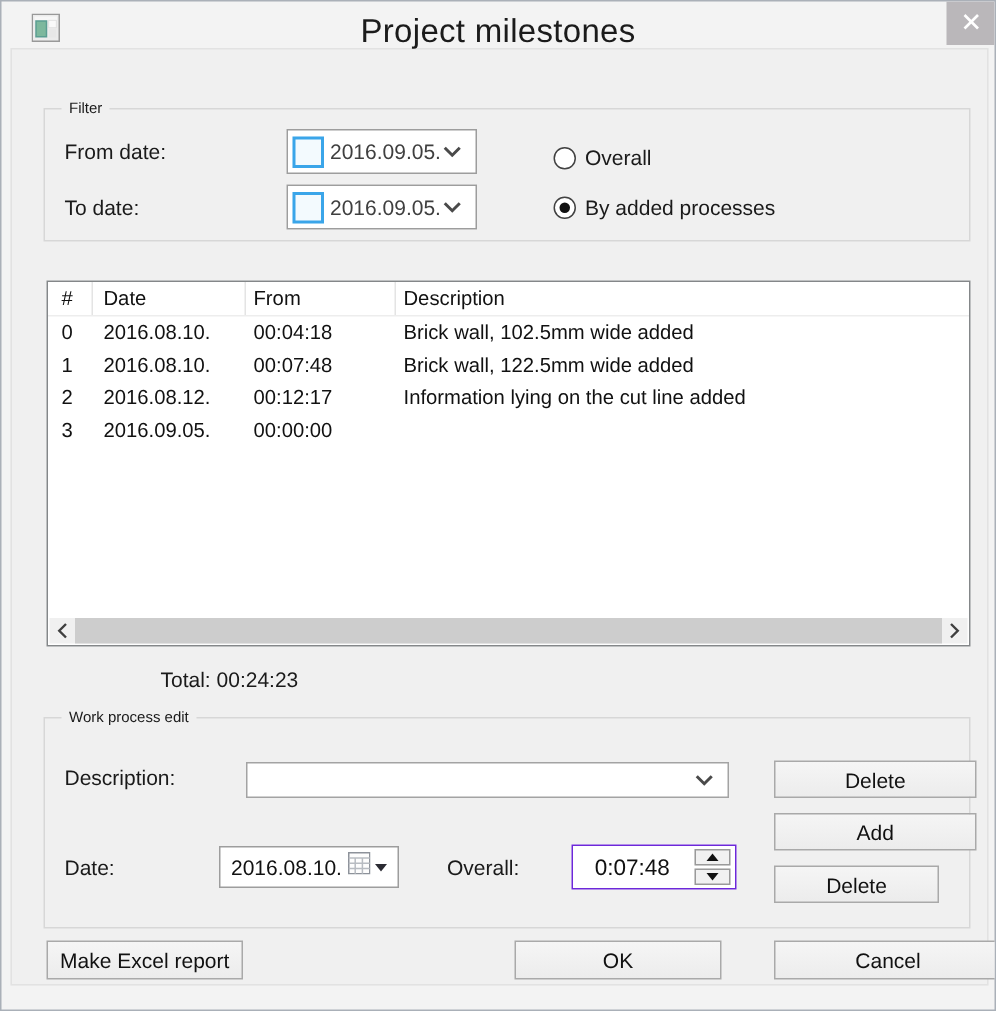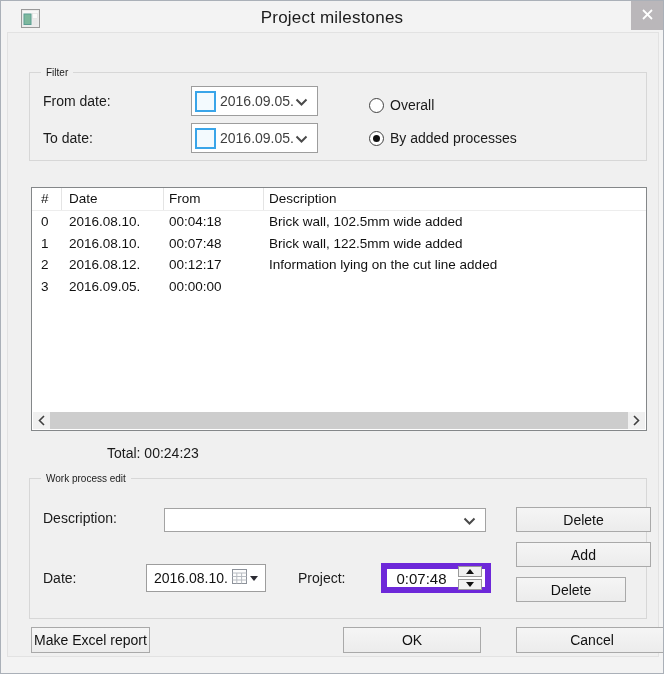--- a/index.html
+++ b/index.html
@@ -7,21 +7,21 @@
   body { font-family: "Liberation Sans", sans-serif; color:#1a1a1a; }
 
   .window {
     position: relative; width: 664px; height: 674px;
     background:#f3f3f3; border:1px solid #aab0b8; overflow:hidden;
   }
 
   
   .titlebar { position:absolute; left:0; top:0; width:100%; height:31px; }
   .title { position:absolute; left:0; right:0; top:7px; text-align:center;
-           font-size:17px; color:#1b1b1b; letter-spacing:.2px; }
+           font-size:22px; color:#1b1b1b; letter-spacing:.2px; }
   .app-icon { position:absolute; left:20px; top:8px; width:19px; height:19px; }
   .close-btn { position:absolute; right:0; top:0; width:32px; height:29px;
     background:#bab7ba; border:none; display:flex; align-items:center;
     justify-content:center; cursor:pointer; }
 
   
   .client { position:absolute; left:6px; top:31px; width:652px; height:625px;
     background:#f0f0f0; border:1px solid #e2e2e2; }
 
   
@@ -76,40 +76,40 @@
 
   .datepick2 { position:absolute; left:145px; top:563px; width:120px; height:28px;
     background:#fff; border:1px solid #9d9d9d; display:flex; align-items:center; cursor:default; }
   .datepick2 .val { font-size:14px; color:#111; padding-left:7px; flex:1; }
   .cal-icon { flex:0 0 auto; margin-right:3px; }
   .tri-down { width:0; height:0; border-left:4px solid transparent;
     border-right:4px solid transparent; border-top:5px solid #2b2b33;
     margin-right:7px; flex:0 0 auto; }
 
   .spinner { position:absolute; left:380px; top:562px; width:110px; height:30px;
-    background:#fff; border:6px solid #6d28d9; display:flex; align-items:center; }
+    background:#fff; border:1px solid #6d28d9; display:flex; align-items:center; }
   .spinner .val { flex:1; font-size:15px; color:#111; text-align:center; padding-right:2px; }
   .spin-btns { width:24px; height:24px; margin-right:3px; display:flex;
     flex-direction:column; gap:2px; }
   .spin-b { flex:1; border:1px solid #9a9a9a; background:#f1f1f1; display:flex;
     align-items:center; justify-content:center; cursor:pointer; padding:0; }
   .tri-up-s { width:0; height:0; border-left:4px solid transparent;
     border-right:4px solid transparent; border-bottom:5px solid #111; }
   .tri-down-s { width:0; height:0; border-left:4px solid transparent;
     border-right:4px solid transparent; border-top:5px solid #111; }
 
   
   .btn { position:absolute; background:linear-gradient(#f5f5f5,#ececec);
     border:1px solid #a9a9a9; font-size:14px; color:#111;
     font-family:"Liberation Sans", sans-serif; cursor:pointer;
     display:flex; align-items:center; justify-content:center; }
   .btn-modify { left:515px; top:506px; width:135px; height:25px; }
   .btn-add    { left:515px; top:541px; width:135px; height:25px; }
   .btn-delete { left:515px; top:576px; width:110px; height:25px; }
-  .btn-excel  { left:30px;  top:626px; width:119px; height:26px; }
+  .btn-excel  { left:30px;  top:626px; width:131px; height:26px; }
   .btn-ok     { left:342px; top:626px; width:138px; height:26px; }
   .btn-cancel { left:515px; top:626px; width:152px; height:26px; }
 </style>
 </head>
 <body>
 
 <div class="window">
 
   <div class="client"></div>
 
@@ -251,21 +251,21 @@
         <line x1="0.5" y1="4" x2="14.5" y2="4" stroke="#b8bcc2"></line>
         <line x1="4.8" y1="4" x2="4.8" y2="14.5" stroke="#b8bcc2"></line>
         <line x1="9.6" y1="4" x2="9.6" y2="14.5" stroke="#b8bcc2"></line>
         <line x1="0.5" y1="7.5" x2="14.5" y2="7.5" stroke="#b8bcc2"></line>
         <line x1="0.5" y1="11" x2="14.5" y2="11" stroke="#b8bcc2"></line>
       </svg>
     </span>
     <span class="tri-down"></span>
   </div>
 
-  <span class="lbl" style="left:297px; top:569px;">Project:</span>
+  <span class="lbl" style="left:297px; top:569px;">Overall:</span>
   <div class="spinner">
     <span class="val">0:07:48</span>
     <span class="spin-btns">
       <button class="spin-b">
         <span class="tri-up-s"></span>
       </button>
       <button class="spin-b">
         <span class="tri-down-s"></span>
       </button>
     </span>

